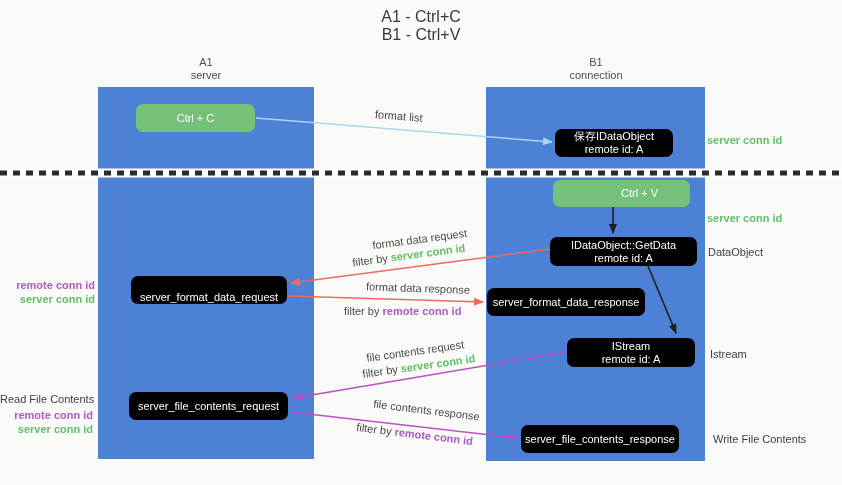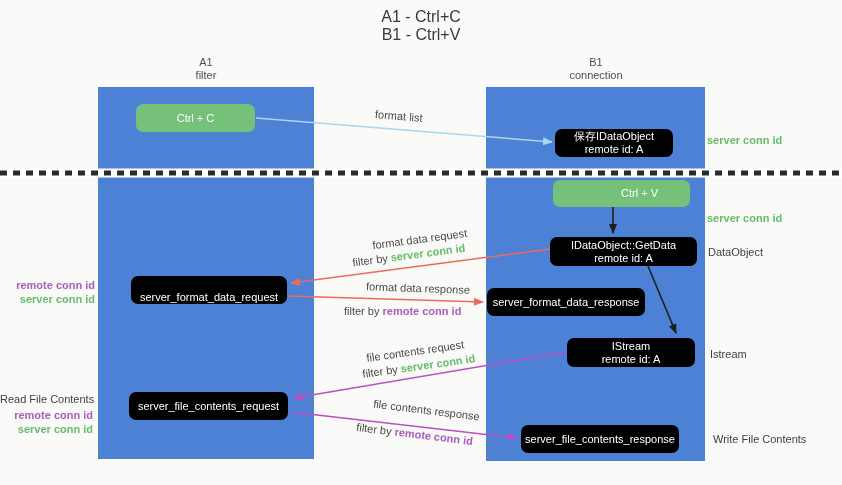--- a/index.html
+++ b/index.html
@@ -76,21 +76,21 @@
 
 <div class="canvas">
 
   <div class="title">
     <div>A1 - Ctrl+C</div>
     <div>B1 - Ctrl+V</div>
   </div>
 
   <div class="lane-header" style="left:146px; top:56px; width:120px;">
     <div>A1</div>
-    <div>filter</div>
+    <div>server</div>
   </div>
   <div class="lane-header" style="left:536px; top:56px; width:120px;">
     <div>B1</div>
     <div>connection</div>
   </div>
 
   <div class="lane" style="left:98px; top:87px; width:216px; height:372px;"></div>
   <div class="lane" style="left:486px; top:87px; width:219px; height:374px;"></div>
 
   <svg class="overlay" width="842" height="485" viewBox="0 0 842 485">

